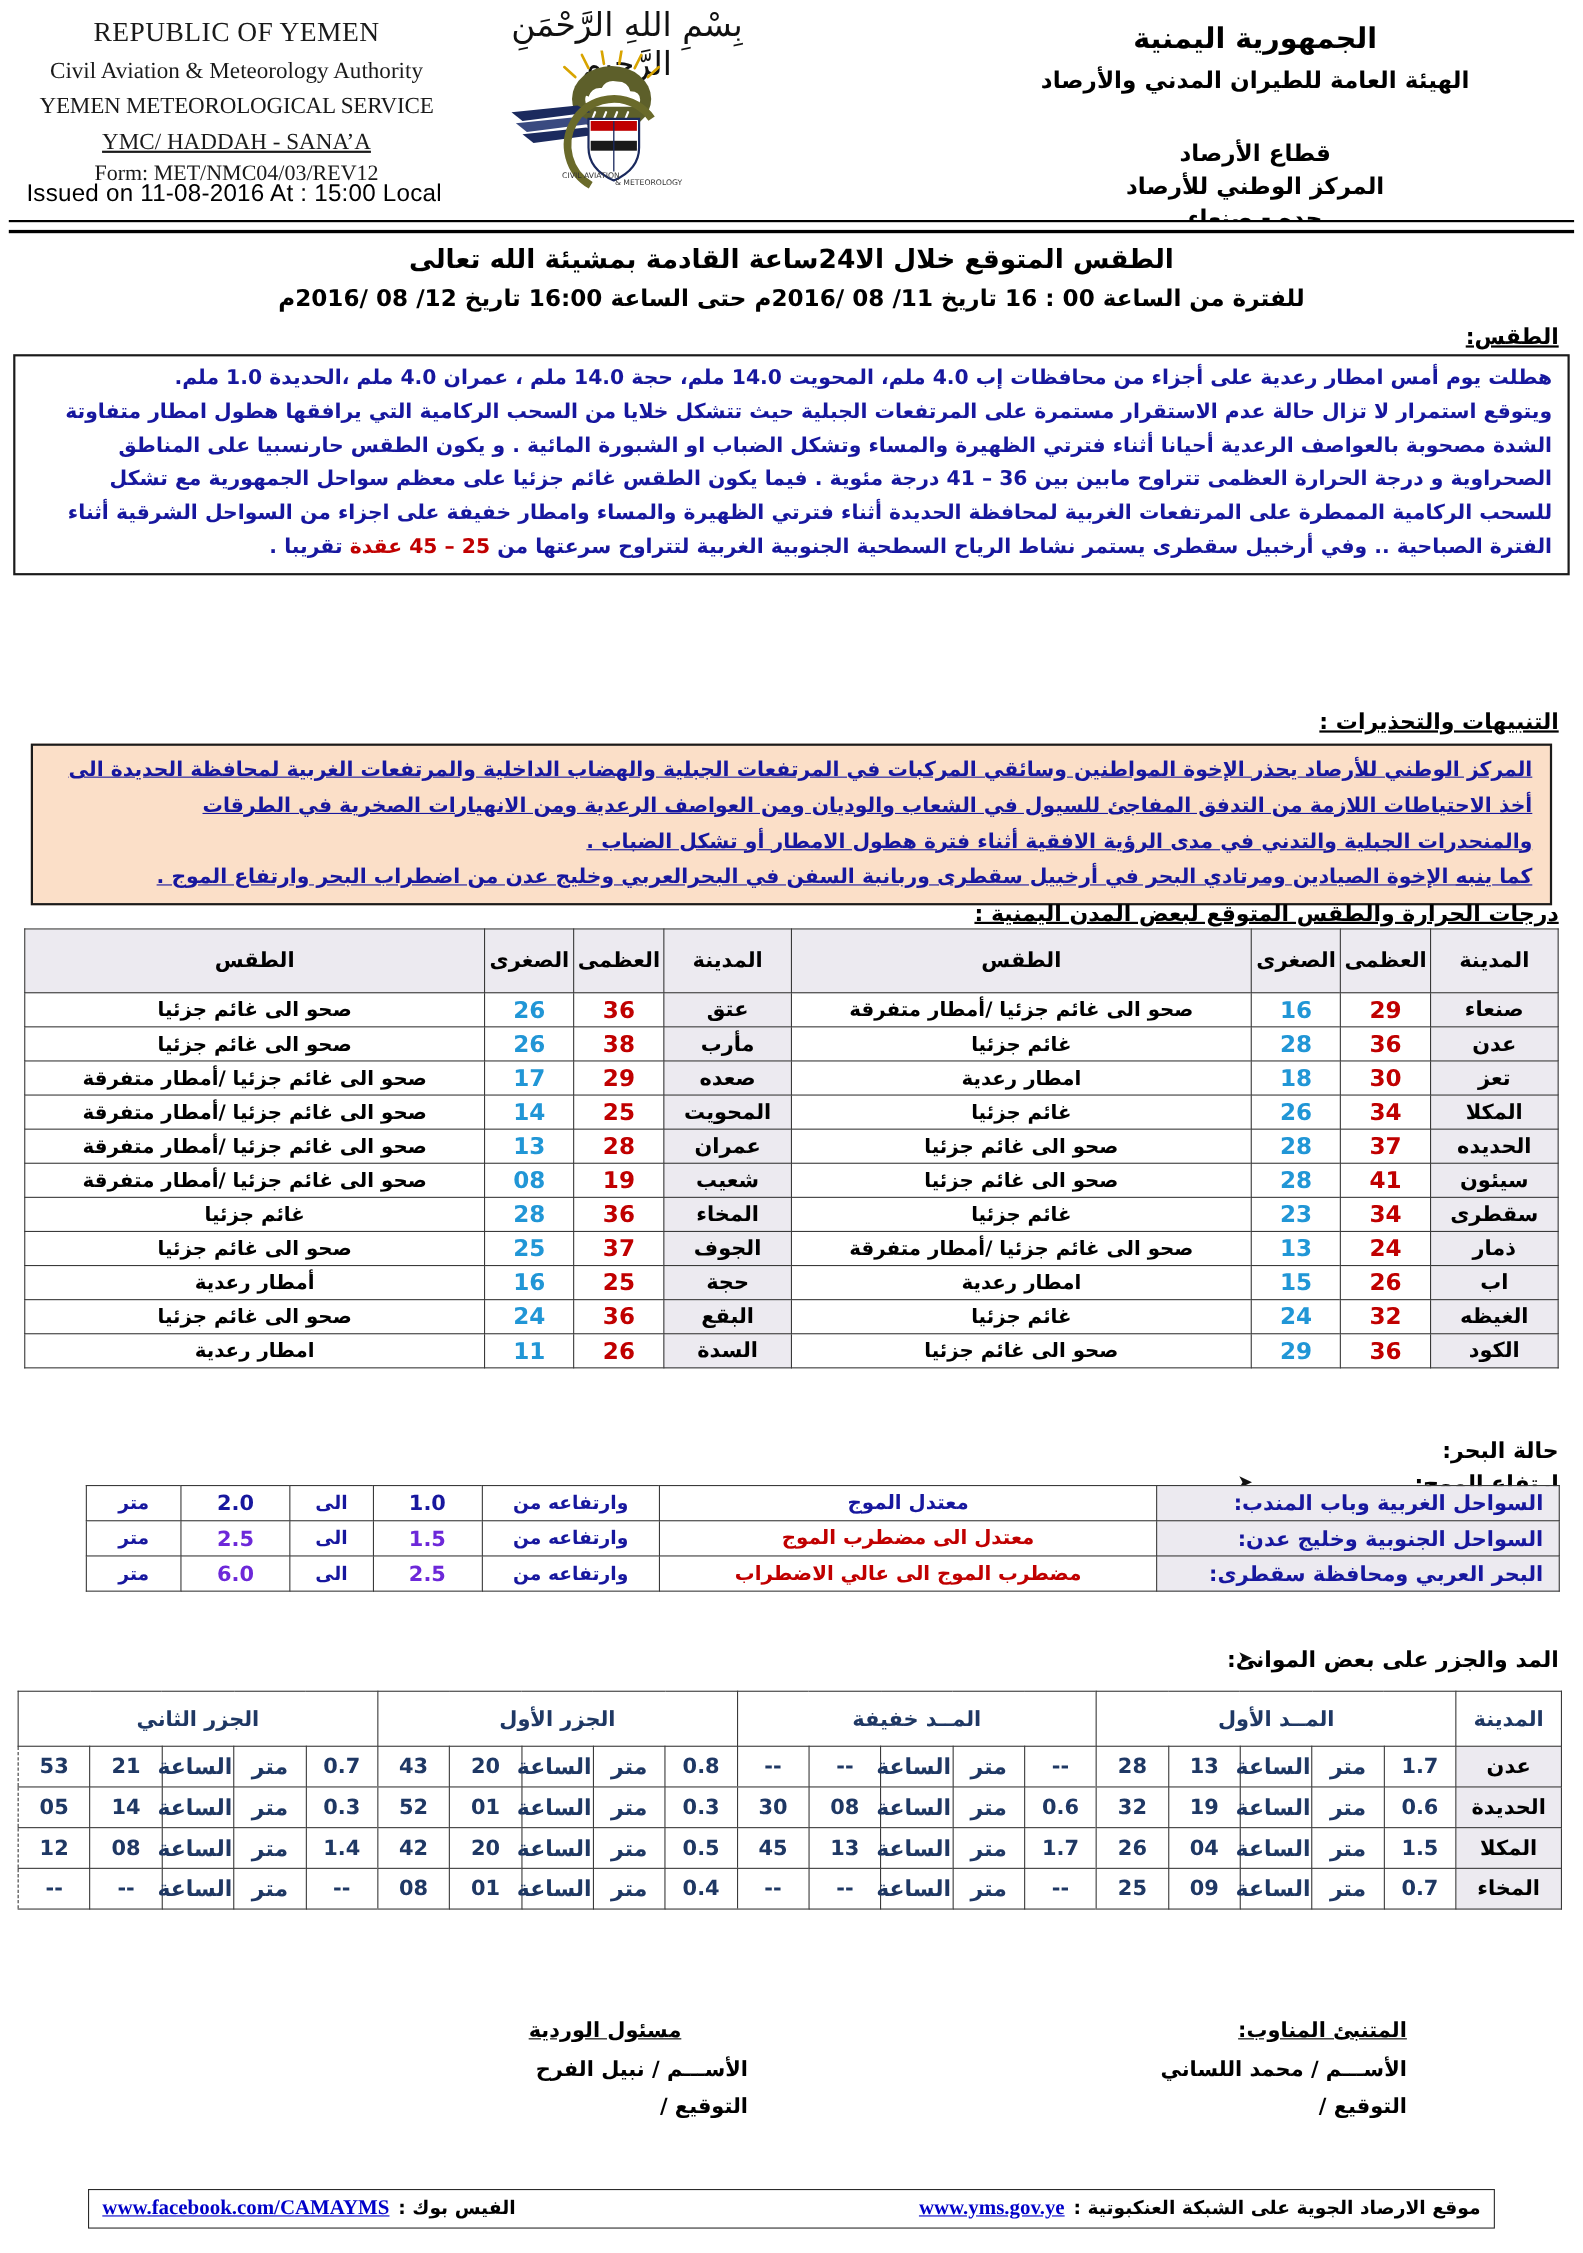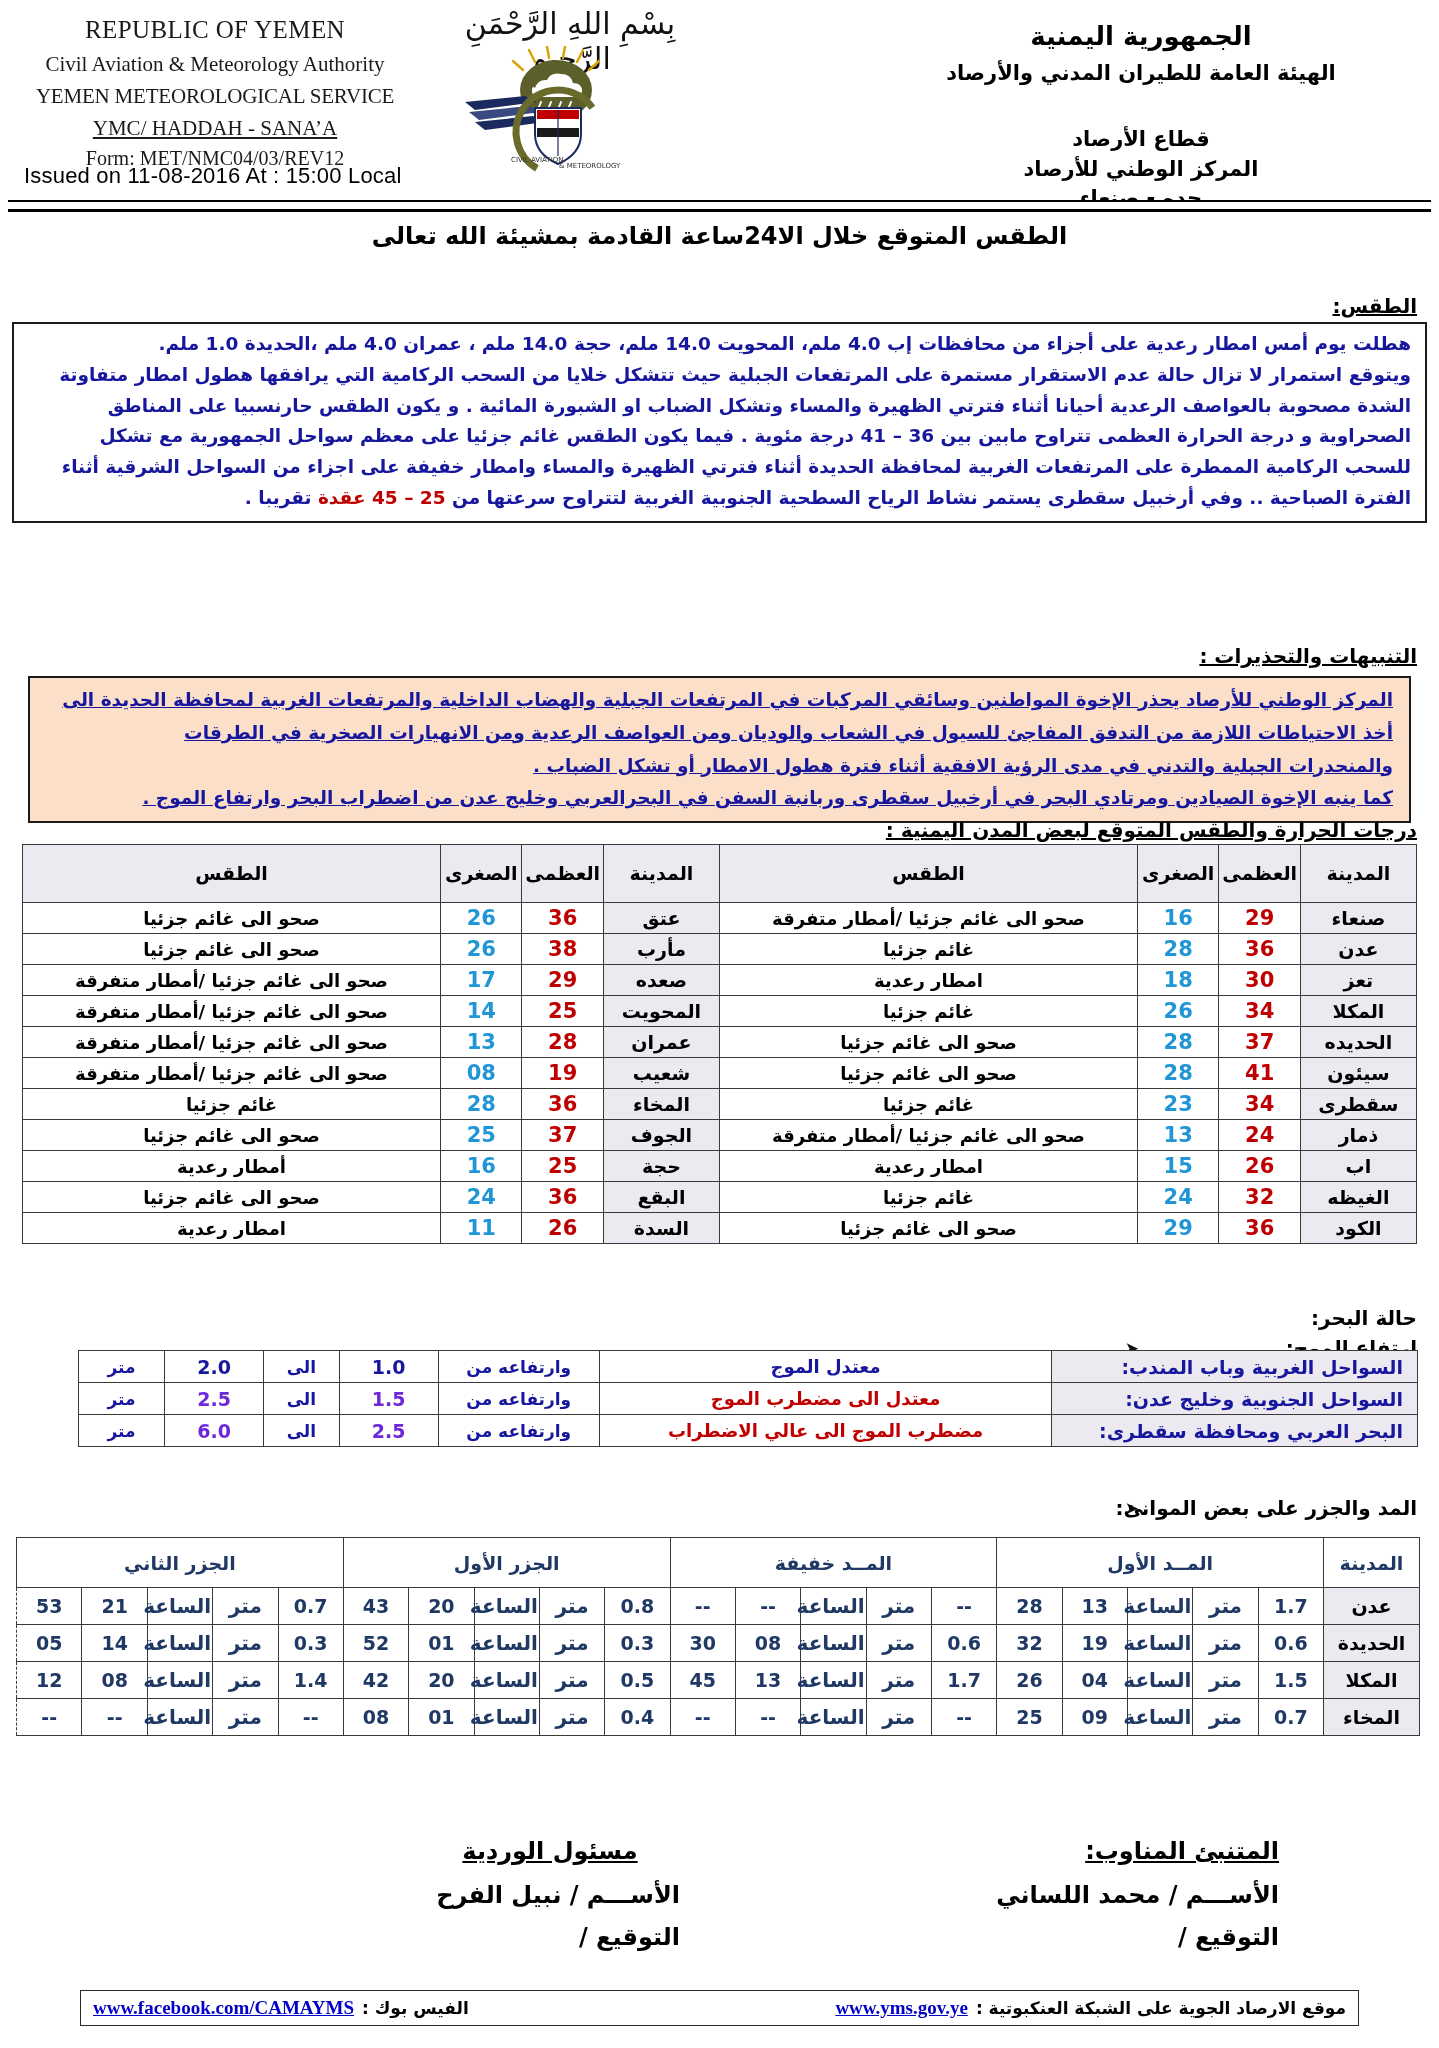--- a/index.html
+++ b/index.html
@@ -296,21 +296,21 @@
   .w-u    { width: 48px; }
   .w-lab  { width: 62px; }
   .w-hh   { width: 46px; }
   .w-mm   { width: 46px; }
 
   
   .sig {
     position: absolute;
     direction: rtl;
     font-weight: bold;
-    font-size: 24px;
+    font-size: 19px;
     line-height: 1.75;
     text-align: right;
   }
   .sig .head { text-decoration: underline; margin-bottom: 2px; }
 
   
   .footer-box {
     position: absolute;
     left: 80px;
     right: 80px;
@@ -401,20 +401,21 @@
     <div class="r3">قطاع الأرصاد</div>
     <div class="r4">المركز الوطني للأرصاد</div>
     <div class="r5">حده - صنعاء</div>
   </div>
 
   <div class="rule"></div>
 </div>
 
 <div class="title-block">
   <div class="title-main">الطقس المتوقع خلال الا24ساعة القادمة بمشيئة الله تعالى</div>
+  <div class="title-sub">للفترة من الساعة  00 : 16 تاريخ 11/ 08 /2016م حتى الساعة  16:00  تاريخ  12/ 08 /2016م</div>
 </div>
 
 <div class="sec-label" style="top:294px;">الطقس:</div>
 
 <div class="wx-box" style="top:322px;">
   <p>هطلت يوم أمس امطار رعدية على أجزاء من محافظات إب  4.0 ملم، المحويت 14.0 ملم، حجة 14.0 ملم ، عمران 4.0 ملم ،الحديدة 1.0 ملم.</p>
   <p>ويتوقع استمرار لا تزال حالة عدم الاستقرار مستمرة على المرتفعات الجبلية حيث تتشكل خلايا من السحب الركامية التي يرافقها هطول امطار متفاوتة</p>
   <p>الشدة مصحوبة بالعواصف الرعدية أحيانا أثناء فترتي الظهيرة والمساء وتشكل الضباب او الشبورة المائية . و يكون الطقس حارنسبيا على المناطق</p>
   <p>الصحراوية و درجة الحرارة العظمى تتراوح مابين بين 36 – 41  درجة مئوية . فيما يكون الطقس غائم جزئيا على معظم سواحل الجمهورية مع تشكل</p>
   <p>للسحب الركامية الممطرة على المرتفعات الغربية لمحافظة الحديدة أثناء فترتي الظهيرة والمساء وامطار خفيفة على اجزاء من السواحل الشرقية أثناء</p>

